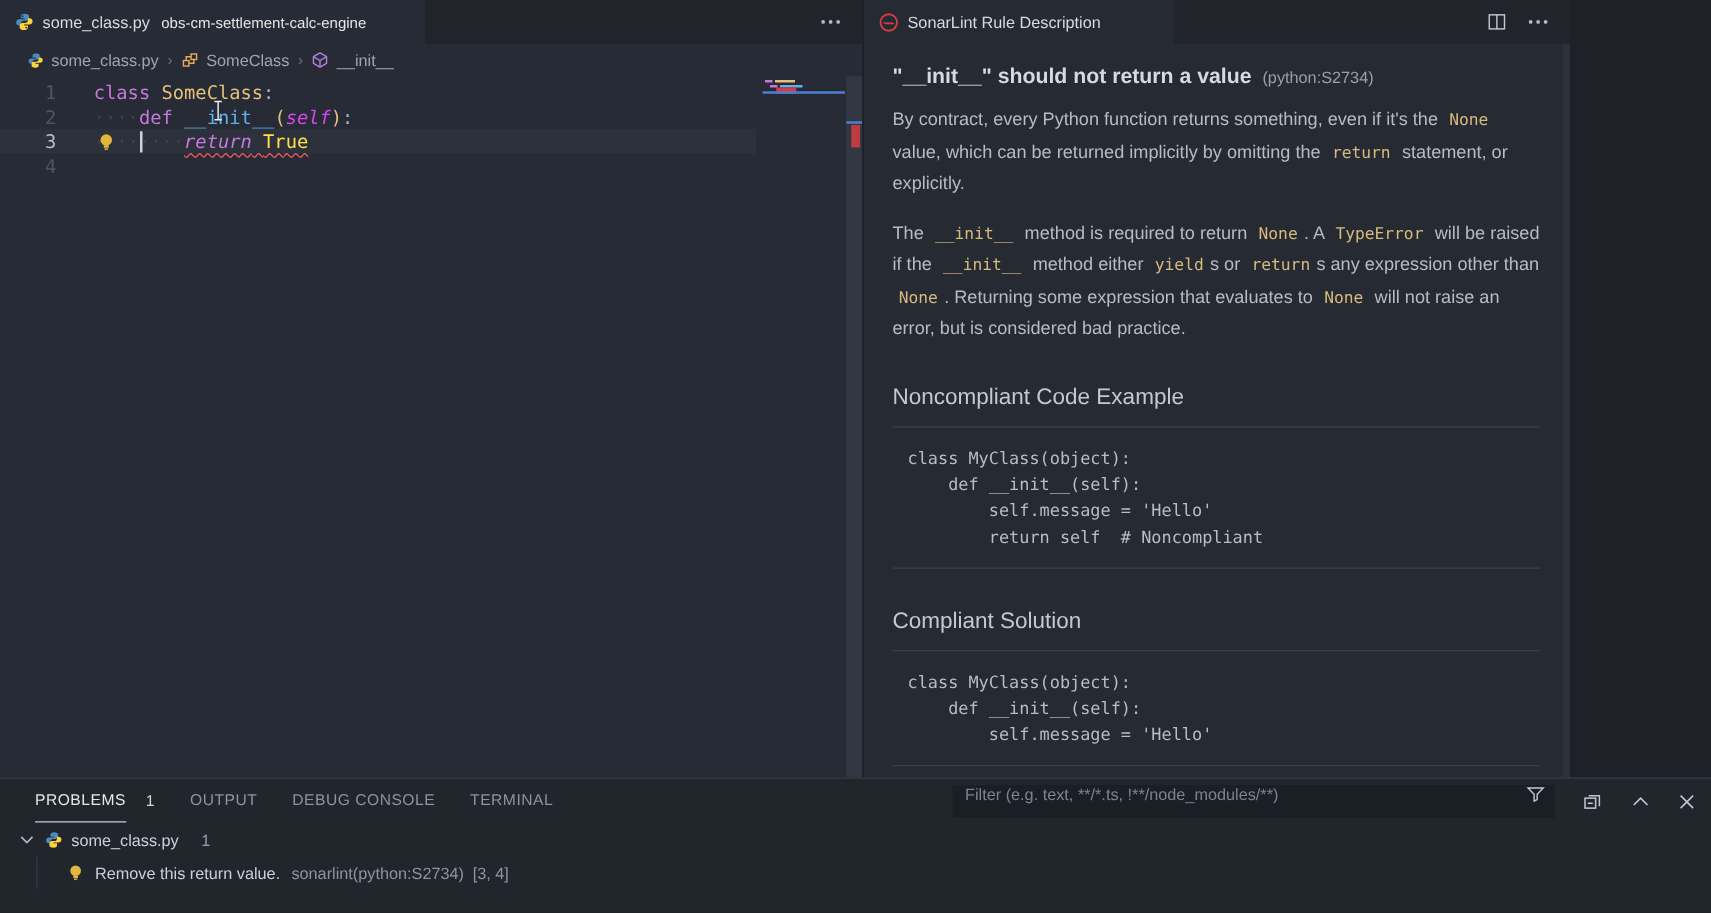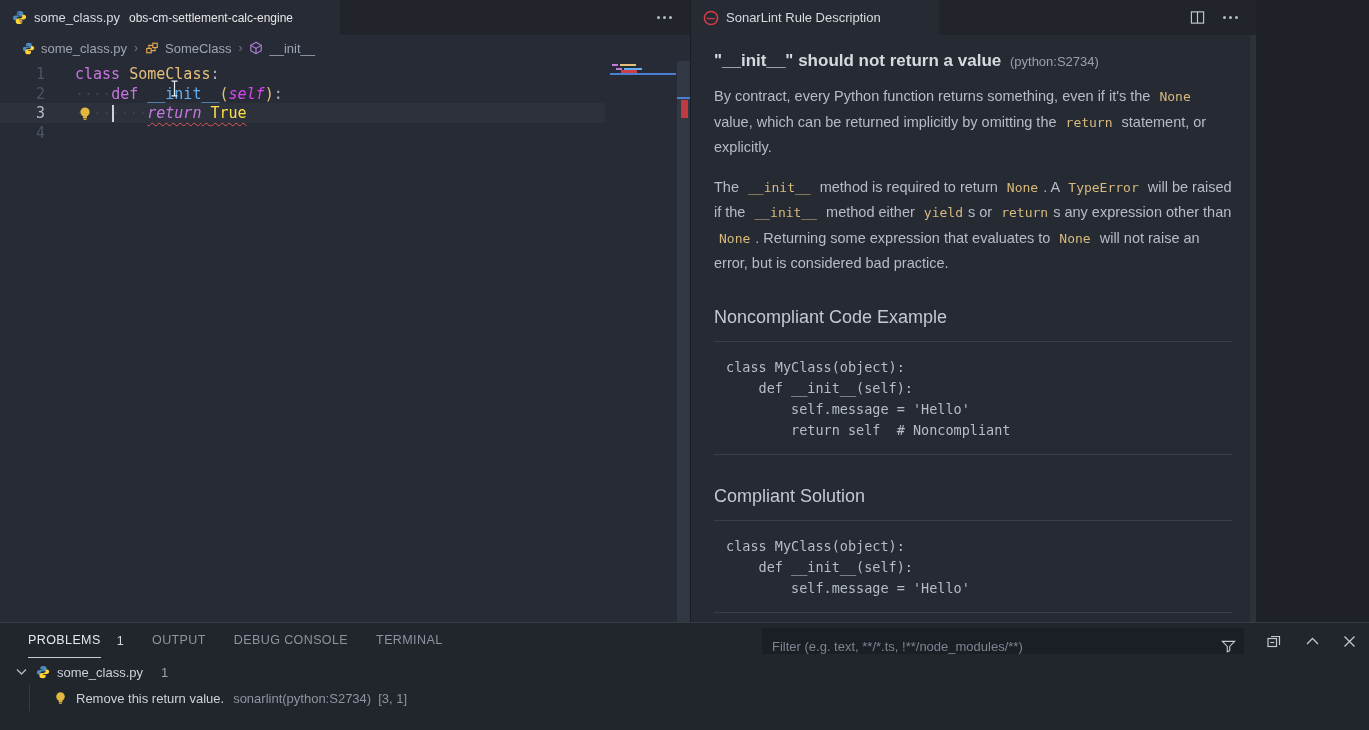--- a/index.html
+++ b/index.html
@@ -66,21 +66,21 @@
             line-height:21px; color:#b6bdc7; padding-left:12px; }
 
   
   .bottom-panel { position:absolute; left:0; top:622px; width:1369px; height:108px;
                   background:#21252c; border-top:1px solid #383d45; }
   .panel-header { position:relative; height:36px; display:flex; align-items:center; padding-left:28px; }
   .panel-tab { display:flex; align-items:center; height:35px; margin-right:28px; cursor:default;
                font-size:12.5px; letter-spacing:.4px; color:#8d93a0; border-bottom:1px solid transparent; }
   .panel-tab.active { color:#e4e7eb; border-bottom-color:#c7ccd4; }
   .filter-box { position:absolute; left:762px; top:5px; width:482px; height:26px; background:#1a1e25;
-                display:flex; align-items:flex-end; padding:0 8px 0 10px; }
+                display:flex; align-items:flex-start; padding:0 8px 0 10px; }
   .filter-placeholder { flex:1; font-size:13px; color:#7d8390; white-space:nowrap; overflow:hidden; }
   .header-icons { position:absolute; right:13px; top:0; height:36px; display:flex; align-items:center; gap:23px; }
 
   .tree-row { position:absolute; left:0; right:0; height:26px; display:flex; align-items:center; font-size:13px; }
   .row-file { top:36px; padding-left:16px; color:#ccd1d9; }
   .row-file .fname { margin-left:7px; }
   .row-file .fcount { margin-left:18px; color:#9aa0ac; }
   .row-problem { top:62px; padding-left:54px; color:#ccd1d9; }
   .row-problem .pmsg { margin-left:9px; }
   .row-problem .psrc { margin-left:9px; color:#8e95a0; }
@@ -289,15 +289,15 @@
   <div class="tree-row row-problem">
     <span>
       <svg width="13" height="14" viewBox="0 0 14 15">
         <circle cx="7" cy="6" r="4.6" fill="#e2b73d"></circle>
         <rect x="5" y="10.2" width="4" height="2" fill="#e2b73d"></rect>
         <rect x="5.6" y="12.6" width="2.8" height="1.4" fill="#caa233"></rect>
       </svg>
     </span>
     <span class="pmsg">Remove this return value.</span>
     <span class="psrc">sonarlint(python:S2734)</span>
-    <span class="ppos">[3, 1]</span>
+    <span class="ppos">[3, 4]</span>
   </div>
 </div>
 
 </body></html>

